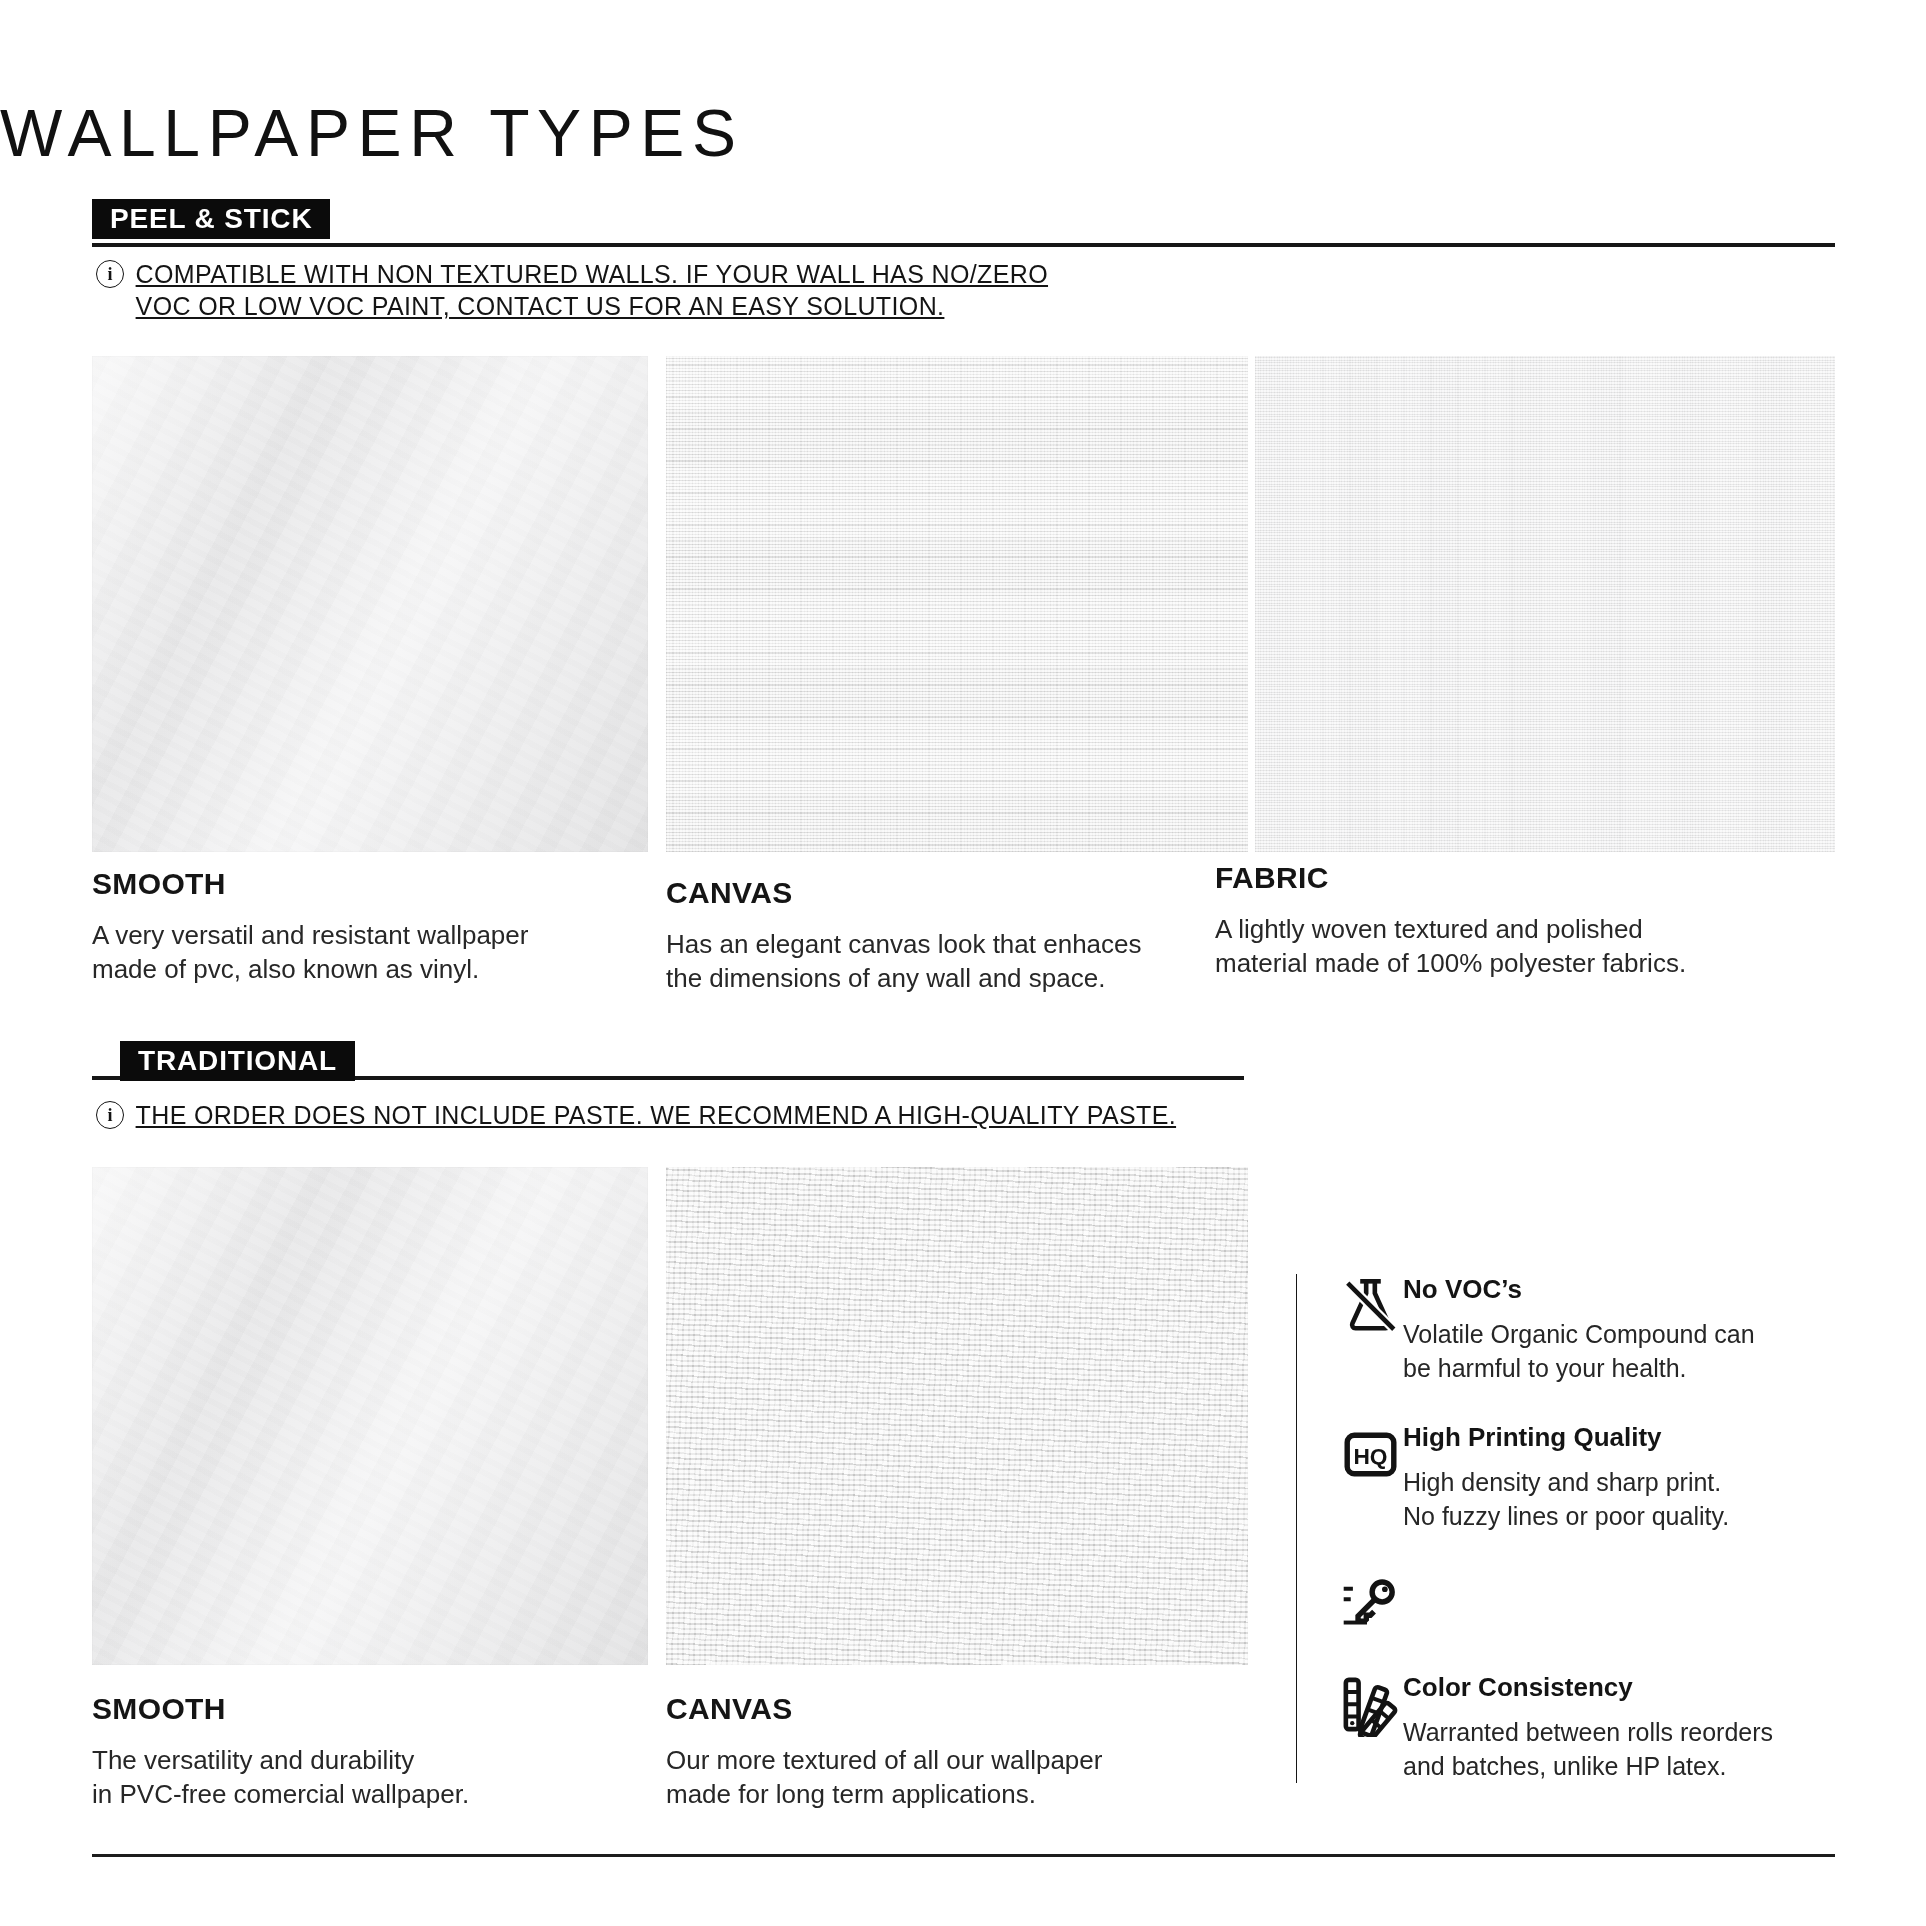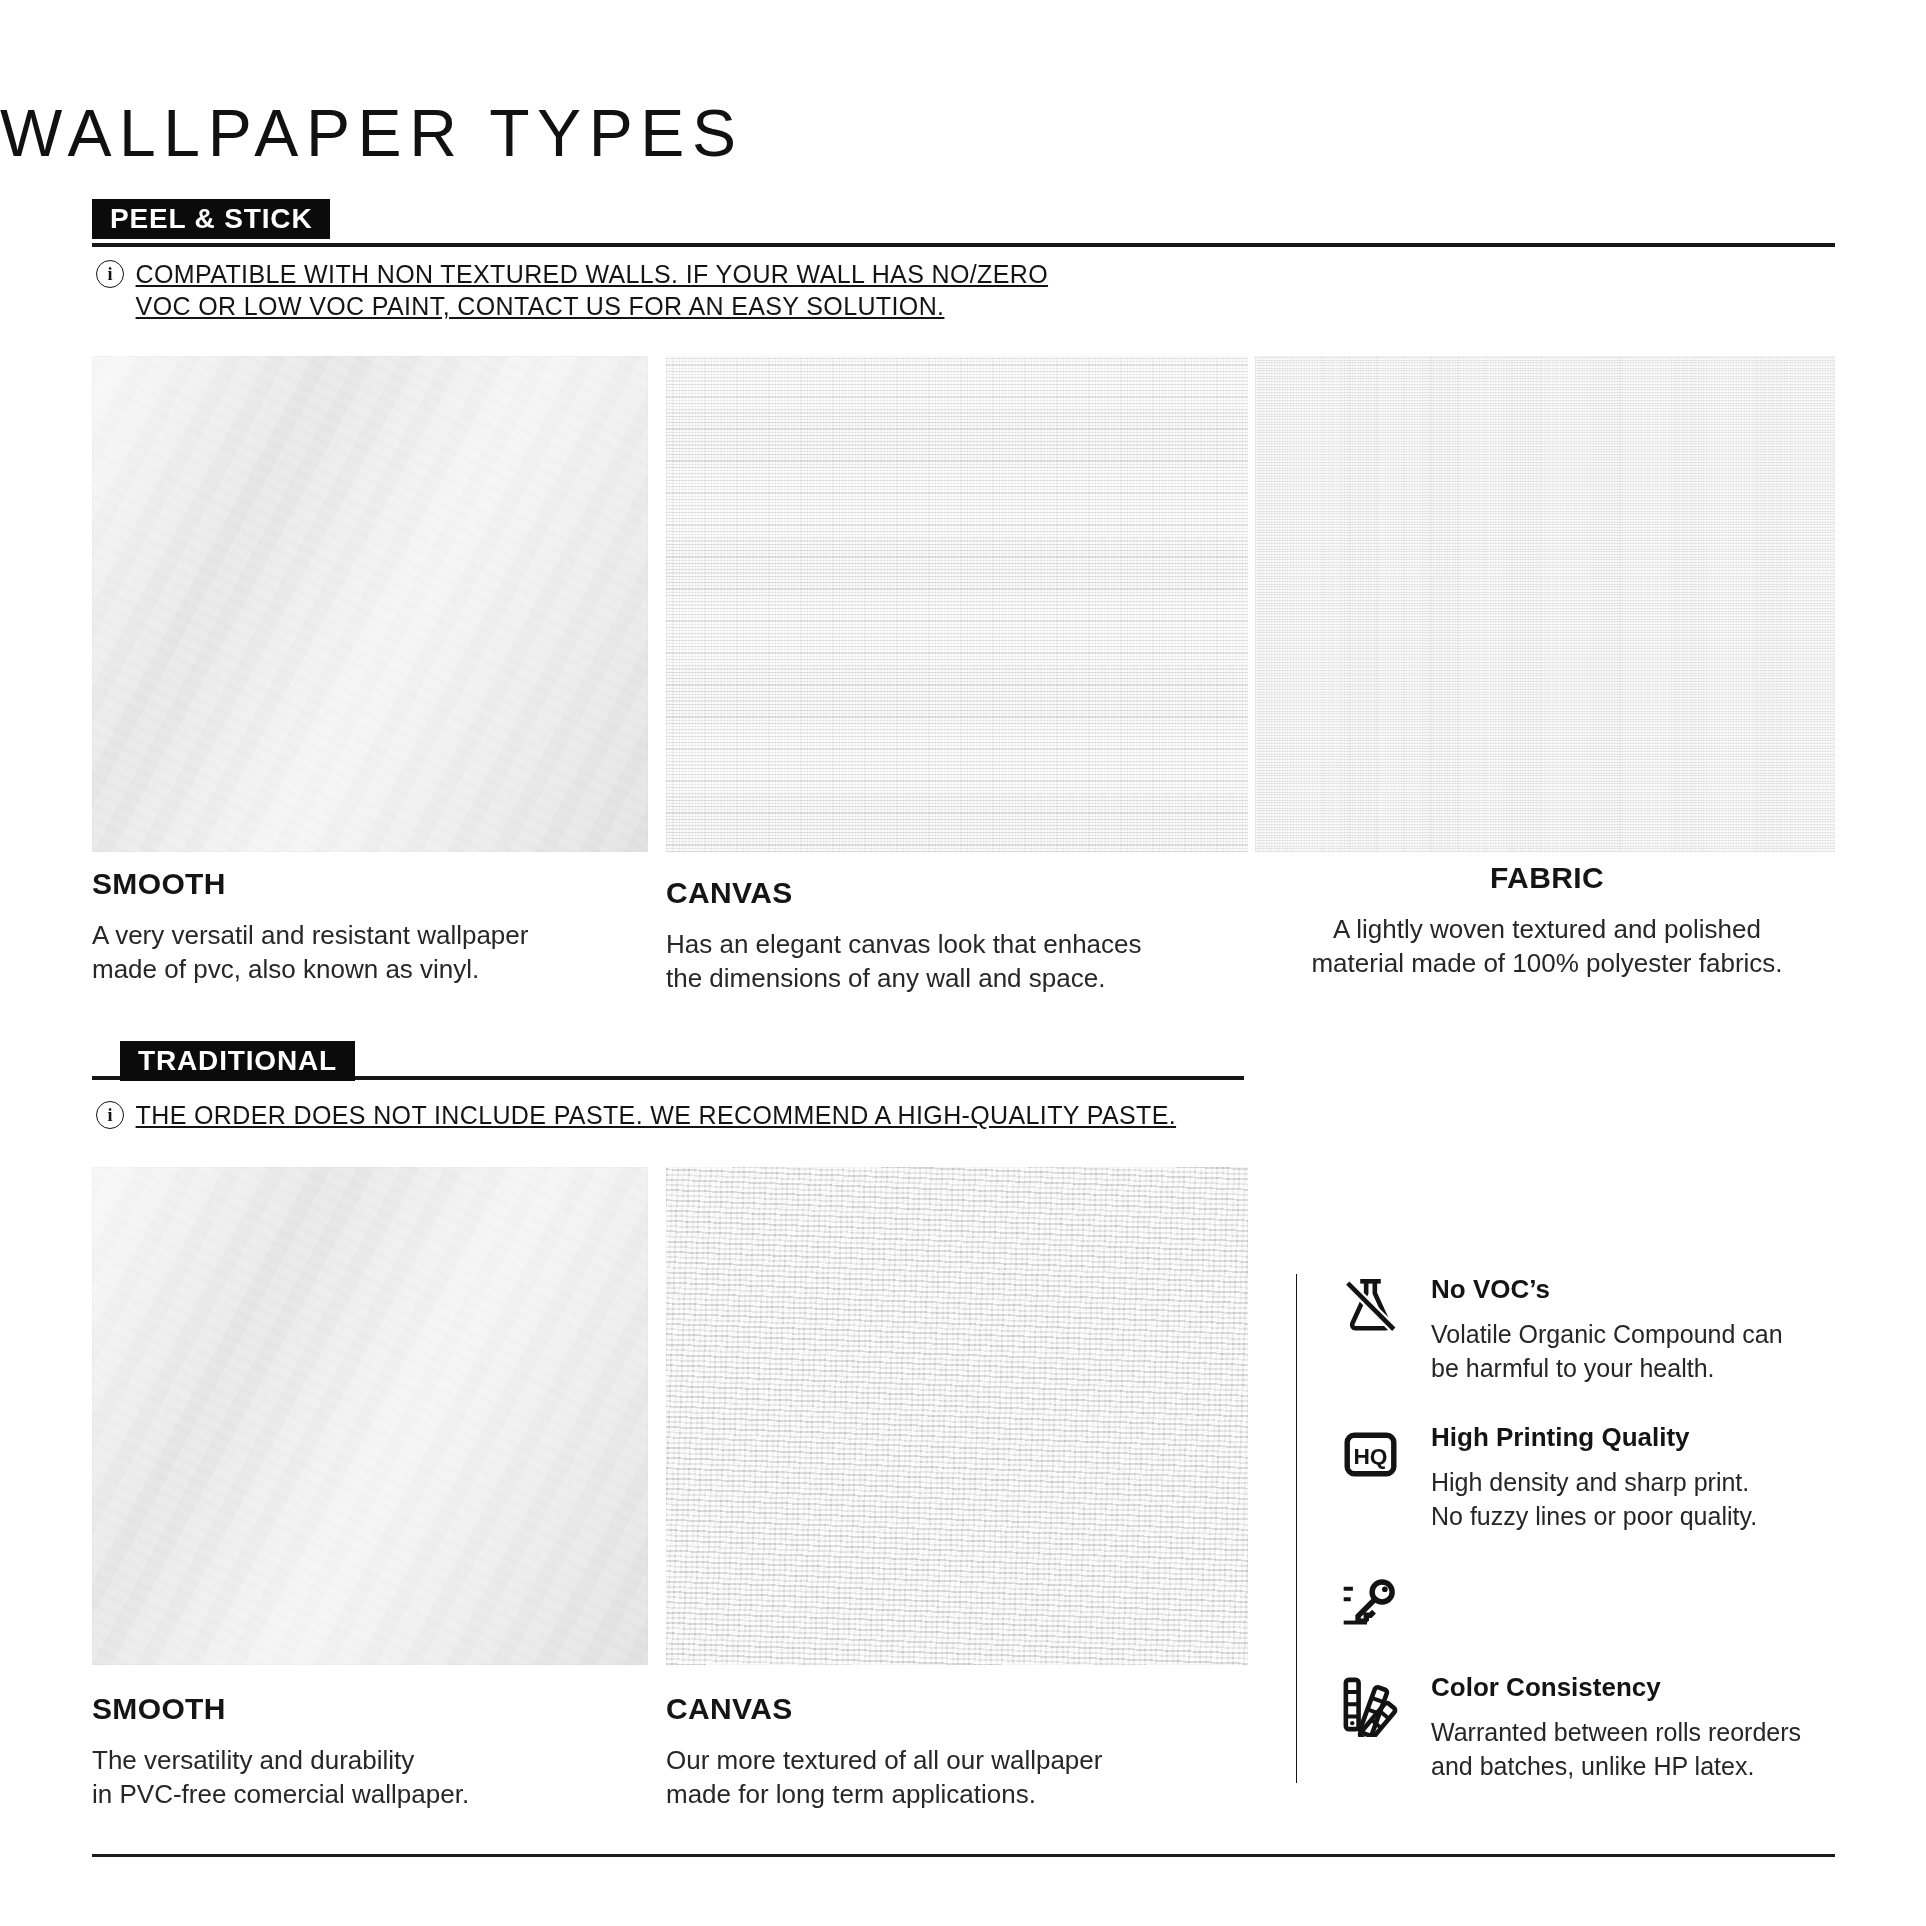--- a/index.html
+++ b/index.html
@@ -55,21 +55,21 @@
       repeating-linear-gradient(92deg, rgba(0,0,0,.07) 0 1.9px, rgba(255,255,255,.5) 1.9px 5.8px, rgba(0,0,0,.035) 5.8px 7.7px, rgba(255,255,255,.45) 7.7px 11px),
       repeating-linear-gradient(45deg, rgba(0,0,0,.02) 0 9px, rgba(255,255,255,.05) 9px 19px);
   }
   .swatch-title{font-size:30px;font-weight:600;letter-spacing:.012em;color:#151515;}
   .swatch-desc{font-size:26px;font-weight:400;color:#272727;line-height:1.33;margin-top:16.7px;white-space:pre-line;}
   .quality-strip{display:flex;align-items:stretch;}
   .quality-bar{width:8.3px;background:#111111;flex:0 0 auto;}
   .quality-box{flex:1;background:#e9eaec;padding:28px 37px;box-sizing:border-box;}
   .quality-text{font-size:26px;font-weight:500;line-height:1.52;color:#1e1e1e;white-space:pre-line;}
   .features{border-left:1.9px solid #161616;padding-left:41px;box-sizing:border-box;}
-  .feature{display:flex;align-items:flex-start;gap:28px;margin-bottom:37px;}
+  .feature{display:flex;align-items:flex-start;margin-bottom:37px;}
   .feature:last-child{margin-bottom:0;}
   .feature-icon{flex:0 0 auto;width:65px;height:65px;}
   .feature-icon svg{width:65px;height:65px;display:block;}
   .feature-title{font-size:26px;font-weight:600;color:#141414;}
   .feature-desc{font-size:25px;font-weight:400;color:#262626;line-height:1.36;margin-top:12px;white-space:pre-line;}
   .bottom-rule{height:2.6px;background:#1c1c1c;}
   svg .stroke{stroke:#131313;stroke-width:1.7;fill:none;}
   svg .thin{stroke:#131313;stroke-width:1.45;fill:none;}
   svg .erase{stroke:#ffffff;stroke-width:3.4;fill:none;}
 </style>
@@ -96,21 +96,21 @@
   <div class="abs" style="left:92px;top:867px;width:565px;">
     <div class="swatch-title">SMOOTH</div>
     <div class="swatch-desc">A very versatil and resistant wallpaper
 made of pvc, also known as vinyl.</div>
   </div>
   <div class="abs" style="left:666px;top:876px;width:591px;">
     <div class="swatch-title">CANVAS</div>
     <div class="swatch-desc">Has an elegant canvas look that enhaces
 the dimensions of any wall and space.</div>
   </div>
-  <div class="abs" style="left:1255px;top:861px;width:584px;text-align:center;">
+  <div class="abs" style="left:1215px;top:861px;width:584px;">
     <div class="swatch-title">FABRIC</div>
     <div class="swatch-desc">A lightly woven textured and polished
 material made of 100% polyester fabrics.</div>
   </div>
 
   <div class="abs section-rule" style="left:92px;top:1076px;width:1152px;"></div>
   <div class="abs section-label" style="left:92px;top:1041px;margin-left:28px;">TRADITIONAL</div>
 
   <div class="abs info-note" style="left:96px;top:1100px;width:1156px;">
     <span class="info-icon">i</span>

